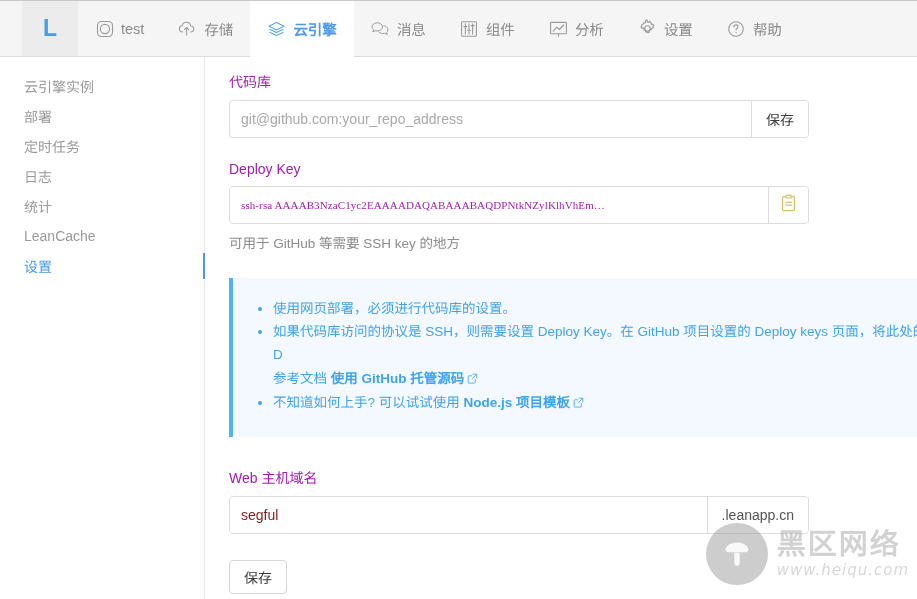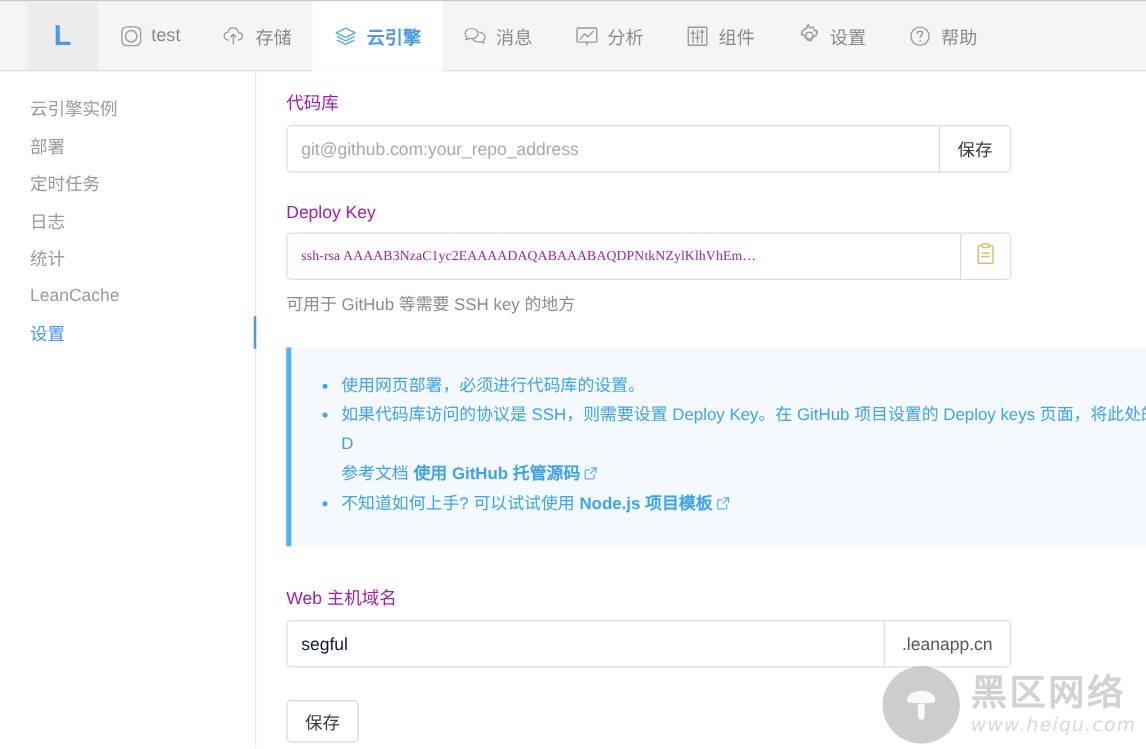--- a/index.html
+++ b/index.html
@@ -196,21 +196,21 @@
     display: inline-block;
     vertical-align: -1px;
     margin-left: 3px;
   }
   .gapblock { height: 30px; }
 
   
   .watermark {
     position: absolute;
     right: 8px;
-    bottom: 4px;
+    bottom: 14px;
     display: flex;
     align-items: center;
     gap: 9px;
     opacity: 0.45;
     pointer-events: none;
     user-select: none;
   }
   .wm-logo {
     width: 62px; height: 62px;
     border-radius: 50%;
@@ -281,38 +281,38 @@
       <svg width="21" height="17" viewBox="0 0 21 17" fill="none" stroke="#9a9a9a" stroke-width="1.1" stroke-linejoin="round">
         <path d="M7 2.2c3.2 0 5.8 2 5.8 4.5S10.2 11.2 7 11.2c-.7 0-1.4-.1-2-.3l-3.1 1.2.9-2.2C1.6 9.1 1.2 8 1.2 6.7 1.2 4.2 3.8 2.2 7 2.2z"></path>
         <path d="M13.6 5.4c3 .3 5.2 2.2 5.2 4.4 0 1.2-.6 2.2-1.6 3l.9 2.2-3.1-1.2c-.6.2-1.3.3-2 .3-2.2 0-4.1-1-5.1-2.4"></path>
       </svg>
     </span>
     <span>消息</span>
   </div>
 
   <div class="nav-item">
     <span class="ico">
+      <svg width="18" height="18" viewBox="0 0 18 18" fill="none" stroke="#9a9a9a" stroke-width="1.1" stroke-linecap="round">
+        <rect x="1.6" y="1.8" width="14.8" height="14.4" rx="0.6"></rect>
+        <path d="M5.4 3.9v10.2M9 3.9v10.2M12.6 3.9v10.2"></path>
+        <path d="M3.9 6.6h3M7.5 10.2h3M11.1 5.6h3"></path>
+      </svg>
+    </span>
+    <span>组件</span>
+  </div>
+
+  <div class="nav-item">
+    <span class="ico">
       <svg width="19" height="18" viewBox="0 0 19 18" fill="none" stroke="#9a9a9a" stroke-width="1.1" stroke-linejoin="round" stroke-linecap="round">
         <rect x="1.6" y="2.4" width="15.8" height="11.3" rx="0.8"></rect>
         <path d="M4.3 11.2l3.4-4.1 2.7 2.4 4.2-4.5"></path>
         <path d="M9.5 13.7v2.4"></path>
       </svg>
     </span>
     <span>分析</span>
-  </div>
-
-  <div class="nav-item">
-    <span class="ico">
-      <svg width="18" height="18" viewBox="0 0 18 18" fill="none" stroke="#9a9a9a" stroke-width="1.1" stroke-linecap="round">
-        <rect x="1.6" y="1.8" width="14.8" height="14.4" rx="0.6"></rect>
-        <path d="M5.4 3.9v10.2M9 3.9v10.2M12.6 3.9v10.2"></path>
-        <path d="M3.9 6.6h3M7.5 10.2h3M11.1 5.6h3"></path>
-      </svg>
-    </span>
-    <span>组件</span>
   </div>
 
   <div class="nav-item">
     <span class="ico">
       <svg width="19" height="19" viewBox="0 0 19 19" fill="none" stroke="#9a9a9a" stroke-width="1.1" stroke-linejoin="round">
         <path d="M9.5 3.1l1.3.3.9-1 1.5 1-.4 1.3.9.9 1.3-.4 1 1.5-1 .9.3 1.3-1.6.6-.3 1.2-1.3-.1-.9.9.4 1.3-1.5 1-.9-1-1.3.3-.6-1.6-1.2-.3.1-1.3-.9-.9-1.3.4-1-1.5 1-.9-.3-1.3 1.6-.6.3-1.2 1.3.1.9-.9-.4-1.3 1.5-1z"></path>
         <circle cx="9.5" cy="9.5" r="2.7"></circle>
       </svg>
     </span>
     <span>设置</span>
@@ -408,21 +408,21 @@
           </span>
         </li>
       </ul>
     </div>
 
     <div class="gapblock"></div>
 
     
     <div class="field-label">Web 主机域名</div>
     <div class="input-group">
-      <div class="txt" style="color:#0f172a">segful</div>
+      <div class="txt" style="color:#7f1d1d">segful</div>
       <div class="addon static">.leanapp.cn</div>
     </div>
     <div class="btn">保存</div>
 
     
     
 
     
     <div class="watermark">
       <div class="wm-logo">

